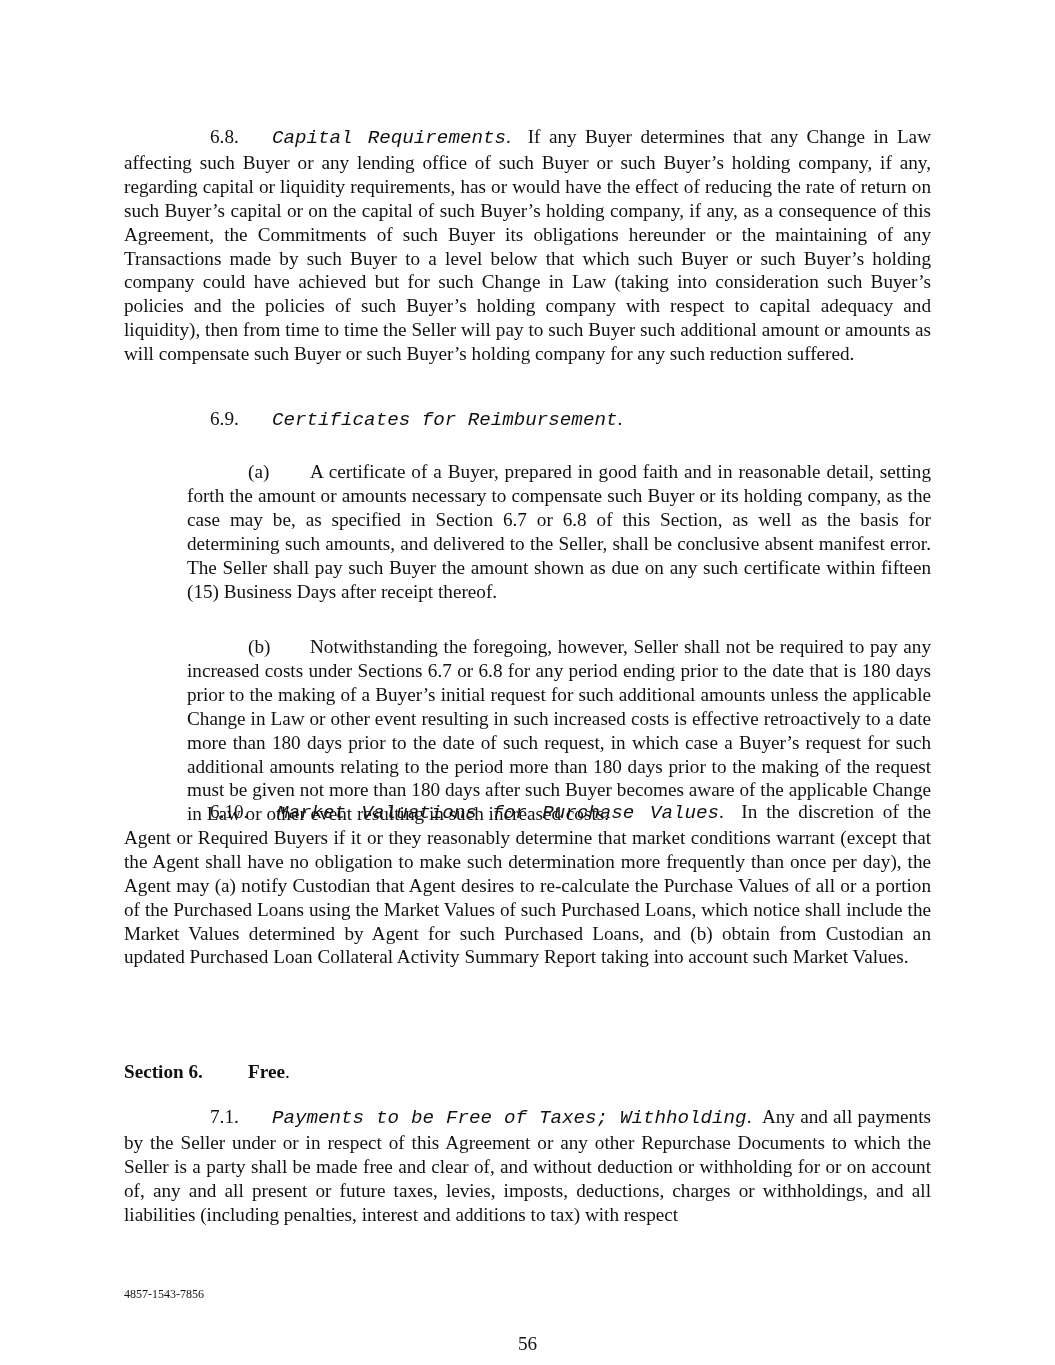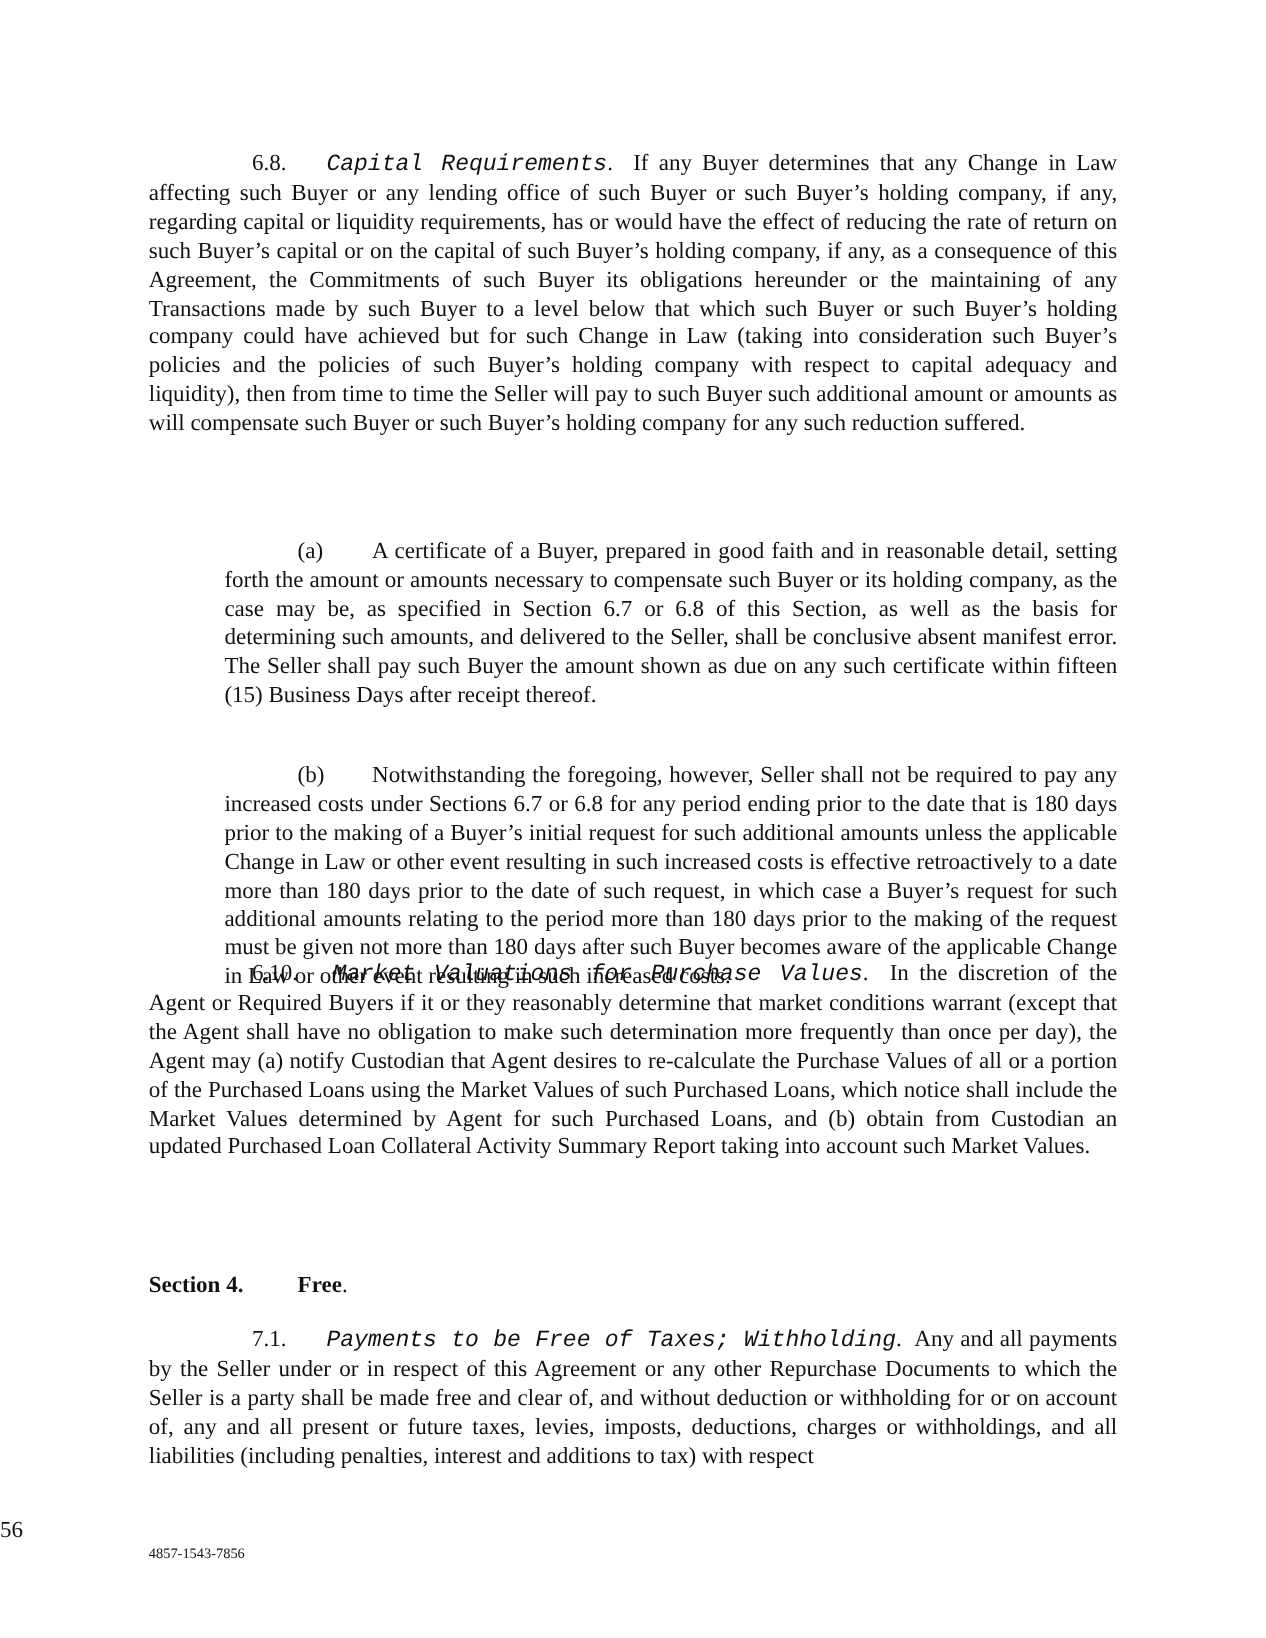--- a/index.html
+++ b/index.html
@@ -14,47 +14,50 @@
   .para {
     position: absolute;
     text-align: justify;
     margin: 0;
   }
   .full { left: 124px; width: 807px; }
   .sub  { left: 187px; width: 744px; }
   .indent { display: inline-block; }
   .num { display: inline-block; }
   .caption { font-style: italic; font-family: Liberation Mono, monospace; }
-  .page-number { position: absolute; left: 0; width: 1055px; text-align: left; top: 1264px; }
+  .page-number { position: absolute; left: 0; width: 1055px; text-align: center; top: 1332px; }
   .doc-id { position: absolute; left: 124px; top: 1286px; font-size: 12px; line-height: 16px; text-align: right; }
 </style>
 </head>
 <body>
 
 <div class="page">
 
   <p class="para full" style="top:125px;">
     <span class="indent" style="width:86px;"></span><span class="num" style="width:62px;">6.8.</span><span class="caption">Capital Requirements</span><span>.</span>&nbsp;&nbsp;<span>If any Buyer determines that any Change in Law affecting such Buyer or any lending office of such Buyer or such Buyer’s holding company, if any, regarding capital or liquidity requirements, has or would have the effect of reducing the rate of return on such Buyer’s capital or on the capital of such Buyer’s holding company, if any, as a consequence of this Agreement, the Commitments of such Buyer its obligations hereunder or the maintaining of any Transactions made by such Buyer to a level below that which such Buyer or such Buyer’s holding company could have achieved but for such Change in Law (taking into consideration such Buyer’s policies and the policies of such Buyer’s holding company with respect to capital adequacy and liquidity), then from time to time the Seller will pay to such Buyer such additional amount or amounts as will compensate such Buyer or such Buyer’s holding company for any such reduction suffered.</span>
   </p>
 
+  <p class="para full" style="top:407px;">
+    <span class="indent" style="width:86px;"></span><span class="num" style="width:62px;">6.9.</span><span class="caption">Certificates for Reimbursement</span><span>.</span>
+  </p>
 
-  <p class="para sub" style="top:448px;">
+  <p class="para sub" style="top:460px;">
     <span class="indent" style="width:61px;"></span><span class="num" style="width:62px;">(a)</span><span>A certificate of a Buyer, prepared in good faith and in reasonable detail, setting forth the amount or amounts necessary to compensate such Buyer or its holding company, as the case may be, as specified in Section 6.7 or 6.8 of this Section, as well as the basis for determining such amounts, and delivered to the Seller, shall be conclusive absent manifest error.  The Seller shall pay such Buyer the amount shown as due on any such certificate within fifteen (15) Business Days after receipt thereof.</span>
   </p>
 
   <p class="para sub" style="top:635px;">
     <span class="indent" style="width:61px;"></span><span class="num" style="width:62px;">(b)</span><span>Notwithstanding the foregoing, however, Seller shall not be required to pay any increased costs under Sections 6.7 or 6.8 for any period ending prior to the date that is 180 days prior to the making of a Buyer’s initial request for such additional amounts unless the applicable Change in Law or other event resulting in such increased costs is effective retroactively to a date more than 180 days prior to the date of such request, in which case a Buyer’s request for such additional amounts relating to the period more than 180 days prior to the making of the request must be given not more than 180 days after such Buyer becomes aware of the applicable Change in Law or other event resulting in such increased costs.</span>
   </p>
 
   <p class="para full" style="top:800px;">
     <span class="indent" style="width:86px;"></span><span class="num" style="width:67px;">6.10.</span><span class="caption">Market Valuations for Purchase Values</span><span>.</span>&nbsp;&nbsp;<span>In the discretion of the Agent or Required Buyers if it or they reasonably determine that market conditions warrant (except that the Agent shall have no obligation to make such determination more frequently than once per day), the Agent may (a) notify Custodian that Agent desires to re-calculate the Purchase Values of all or a portion of the Purchased Loans using the Market Values of such Purchased Loans, which notice shall include the Market Values determined by Agent for such Purchased Loans, and (b) obtain from Custodian an updated Purchased Loan Collateral Activity Summary Report taking into account such Market Values.</span>
   </p>
 
   <p class="para full" style="top:1060px;">
-    <b><span class="num" style="width:124px;">Section 4.</span><span>Free</span></b><span>.</span>
+    <b><span class="num" style="width:124px;">Section 6.</span><span>Free</span></b><span>.</span>
   </p>
 
   <p class="para full" style="top:1105px;">
     <span class="indent" style="width:86px;"></span><span class="num" style="width:62px;">7.1.</span><span class="caption">Payments to be Free of Taxes; Withholding</span><span>.</span>&nbsp;&nbsp;<span>Any and all payments by the Seller under or in respect of this Agreement or any other Repurchase Documents to which the Seller is a party shall be made free and clear of, and without deduction or withholding for or on account of, any and all present or future taxes, levies, imposts, deductions, charges or withholdings, and all liabilities (including penalties, interest and additions to tax) with respect</span>
   </p>
 
   <div class="page-number">56</div>
   <div class="doc-id">4857-1543-7856</div>
 
 </div>

